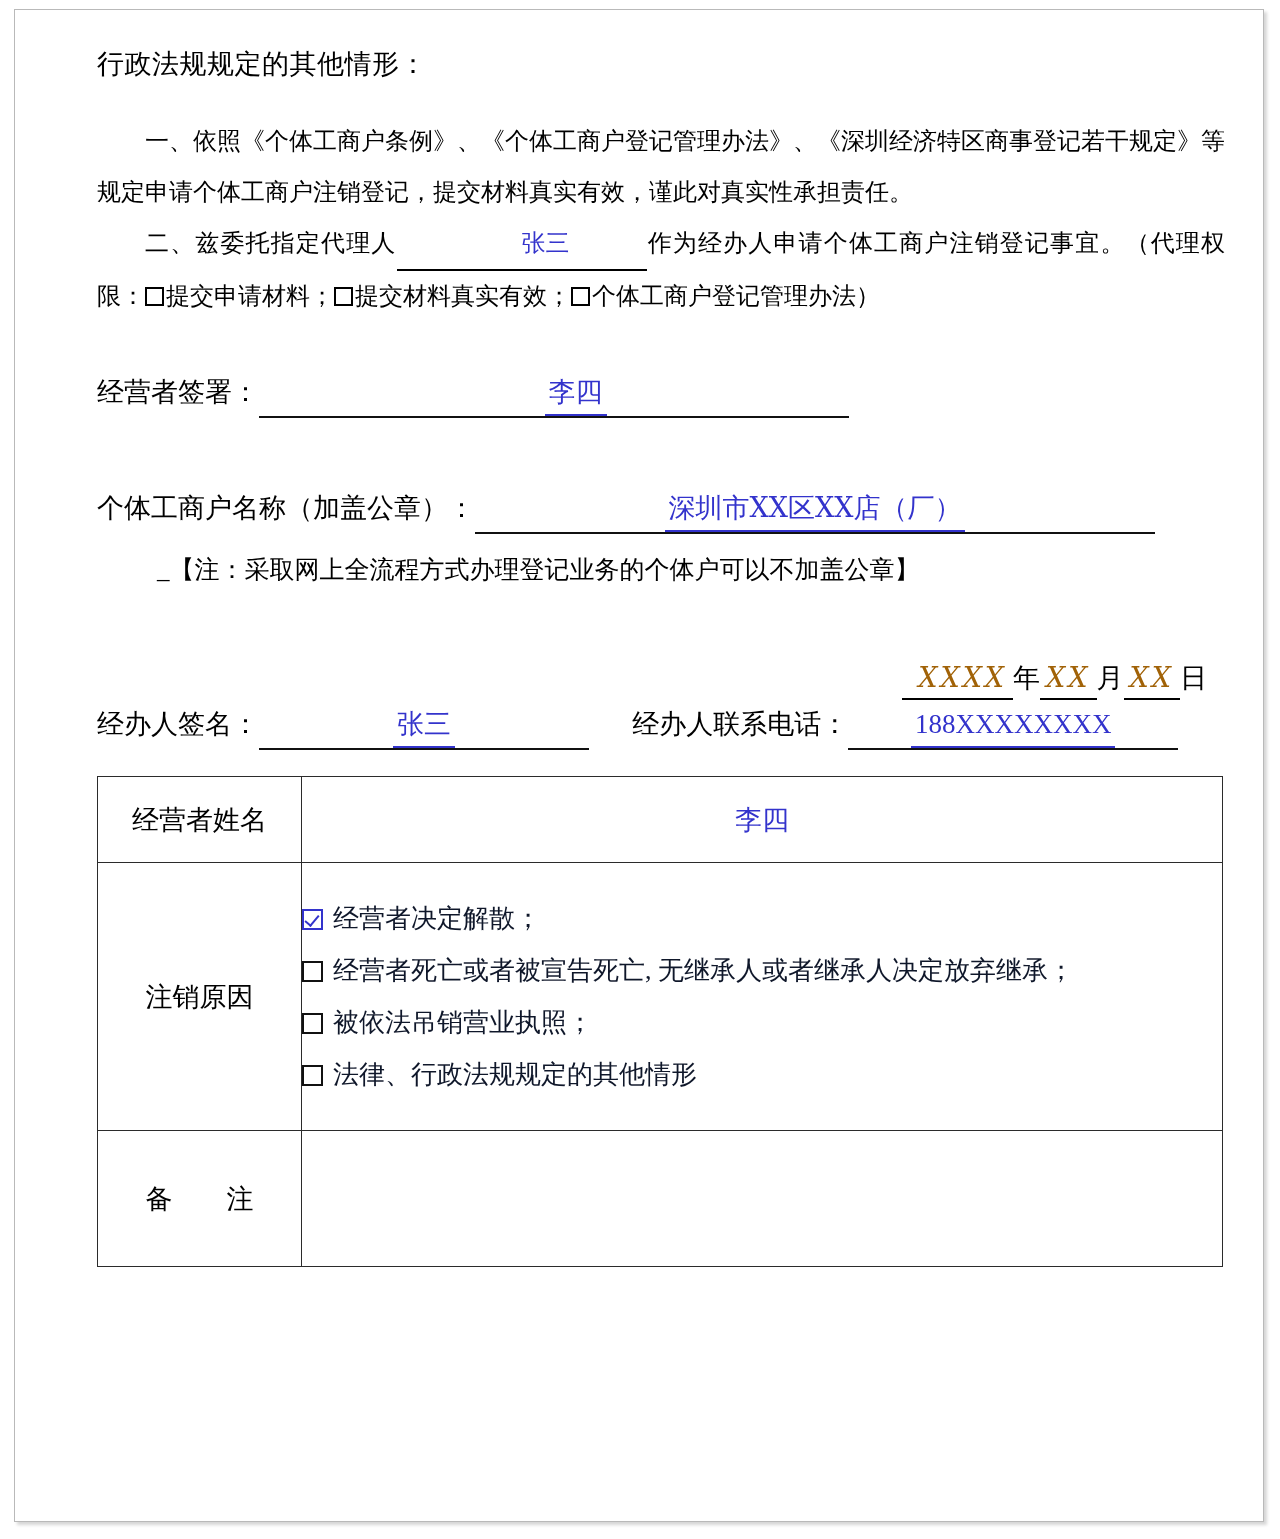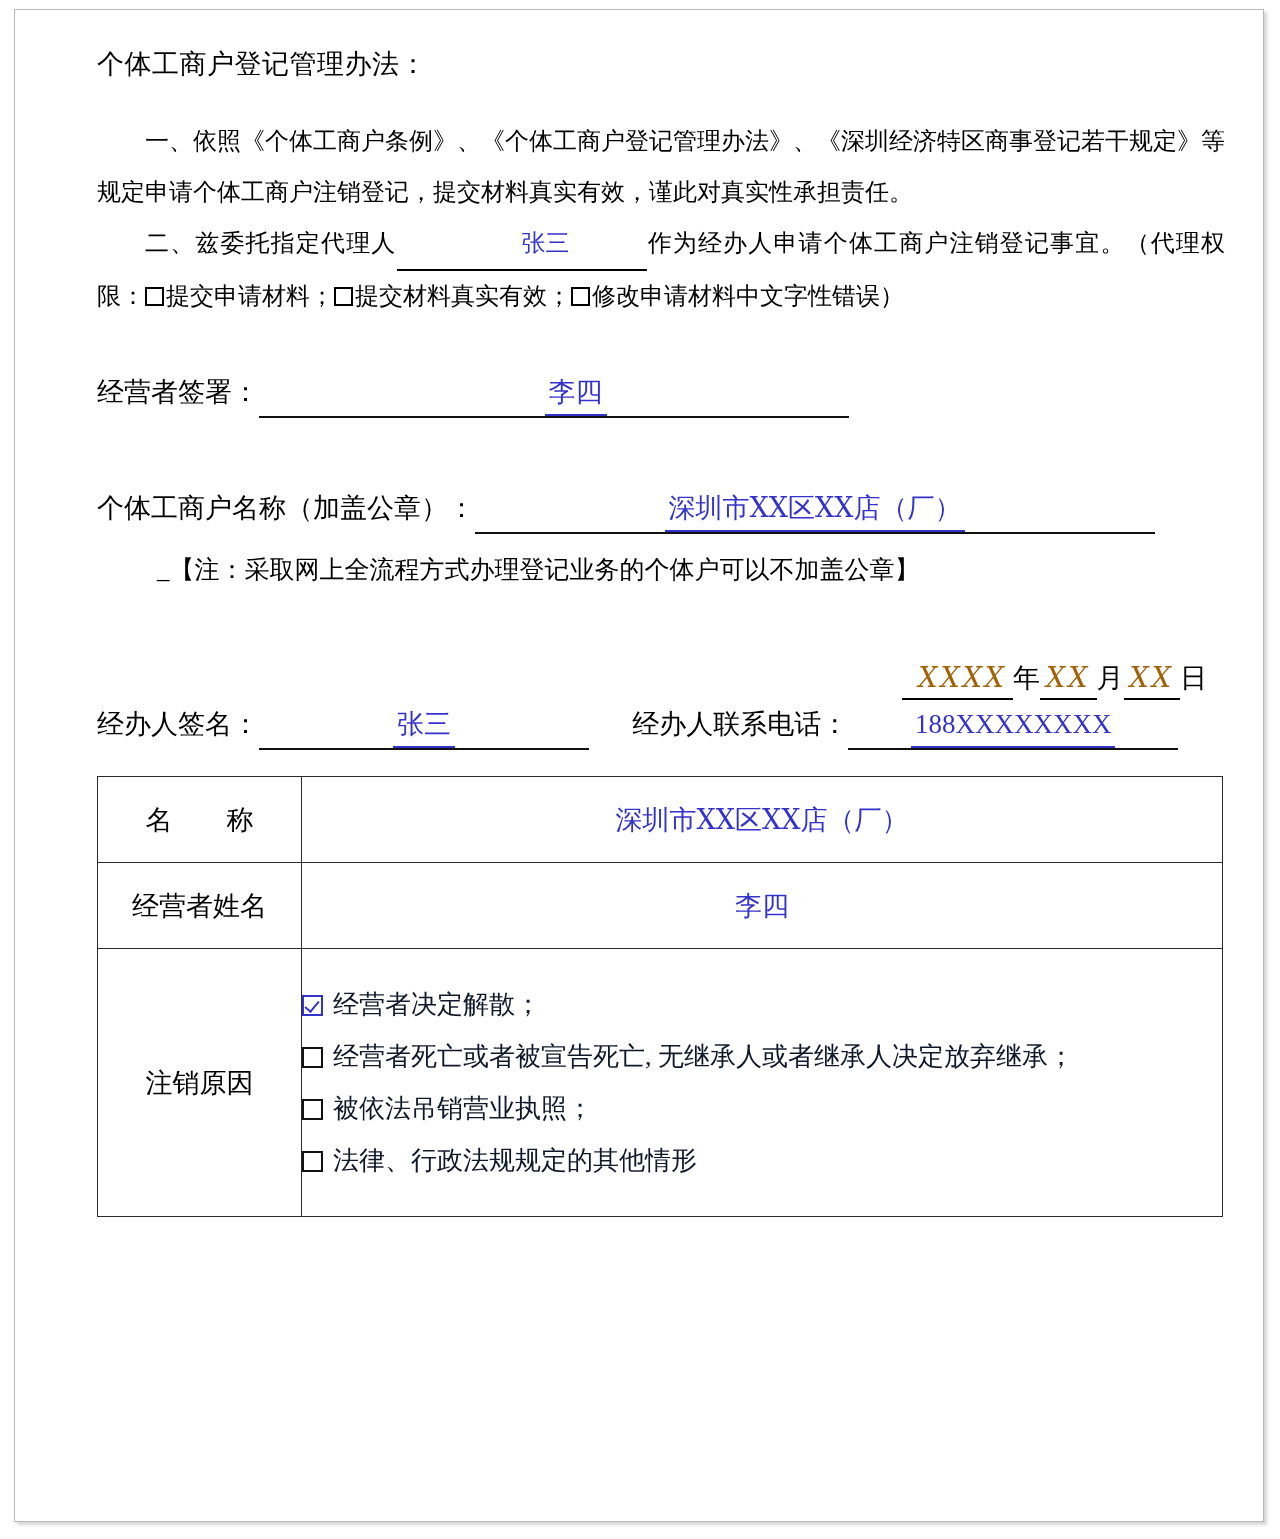--- a/index.html
+++ b/index.html
@@ -186,53 +186,53 @@
     letter-spacing: 0px;
   }
   .sp { display:inline-block; width: 1.6em; }
 </style>
 </head>
 <body>
 
 <div class="page">
   <div class="content">
 
-    <div class="addressee">个体工商户登记管理办法：</div>
+    <div class="addressee">行政法规规定的其他情形：</div>
 
     <div class="para indent">一、依照《个体工商户条例》、《个体工商户登记管理办法》、《深圳经济特区商事登记若干规定》等规定申请个体工商户注销登记，提交材料真实有效，谨此对真实性承担责任。</div>
 
-    <div class="para indent"><span>二、兹委托指定代理人</span><span class="u-mixed" style="width:250px">张三</span><span>作为经办人申请个体工商户注销登记事宜。（代理权限：</span><span class="cbox"></span><span>提交申请材料；</span><span class="cbox"></span><span>提交材料真实有效；</span><span class="cbox"></span><span>修改申请材料中文字性错误）</span></div>
+    <div class="para indent"><span>二、兹委托指定代理人</span><span class="u-mixed" style="width:250px">张三</span><span>作为经办人申请个体工商户注销登记事宜。（代理权限：</span><span class="cbox"></span><span>提交申请材料；</span><span class="cbox"></span><span>提交材料真实有效；</span><span class="cbox"></span><span>个体工商户登记管理办法）</span></div>
 
 
     <div class="sig-row" style="margin-top:48px"><span>经营者签署：</span><span class="sig-line" style="width:590px"><span class="sp"></span><span class="sig-val">李四</span></span></div>
 
     <div class="sig-row" style="margin-top:68px"><span>个体工商户名称（加盖公章）：</span><span class="sig-line" style="width:680px"><span class="sig-val">深圳市ⅩⅩ区ⅩⅩ店（厂）</span></span></div>
 
     <div class="note-line" style="margin-top:16px">_【注：采取网上全流程方式办理登记业务的个体户可以不加盖公章】</div>
 
     <div class="date-line" style="margin-top:68px"><span class="date-seg" style="padding-left:16px">ⅩⅩⅩⅩ</span><span>年</span><span class="date-seg">ⅩⅩ</span><span>月</span><span class="date-seg">ⅩⅩ</span><span>日</span></div>
 
     <div class="sig-row" style="margin-top:2px"><span>经办人签名：</span><span class="sig-line" style="width:330px"><span class="sig-val">张三</span></span><span class="sp"></span><span>经办人联系电话：</span><span class="sig-line" style="width:330px"><span class="sig-val phone-val">188XXXXXXXX</span></span></div>
 
     <table class="form">
       <tbody>
-          <tr class="row-h1">
-        <td class="label">名　　称</td>
-        <td class="value">深圳市ⅩⅩ区ⅩⅩ店（厂）</td>
-      </tr>
       <tr class="row-h2">
         <td class="label">经营者姓名</td>
         <td class="value">李四</td>
       </tr>
       <tr class="row-reasons">
         <td class="label">注销原因</td>
         <td class="reasons">
           <div class="reason-item"><span class="cbox-checked"></span><span>经营者决定解散；</span></div>
           <div class="reason-item"><span class="cbox-empty"></span><span>经营者死亡或者被宣告死亡, 无继承人或者继承人决定放弃继承；</span></div>
           <div class="reason-item"><span class="cbox-empty"></span><span>被依法吊销营业执照；</span></div>
           <div class="reason-item"><span class="cbox-empty"></span><span>法律、行政法规规定的其他情形</span></div>
         </td>
       </tr>
+      <tr class="row-remark">
+        <td class="label">备　　注</td>
+        <td class="value"></td>
+      </tr>
     </tbody>
       </table>
 
   </div>
 </div>
 
 </body></html>

